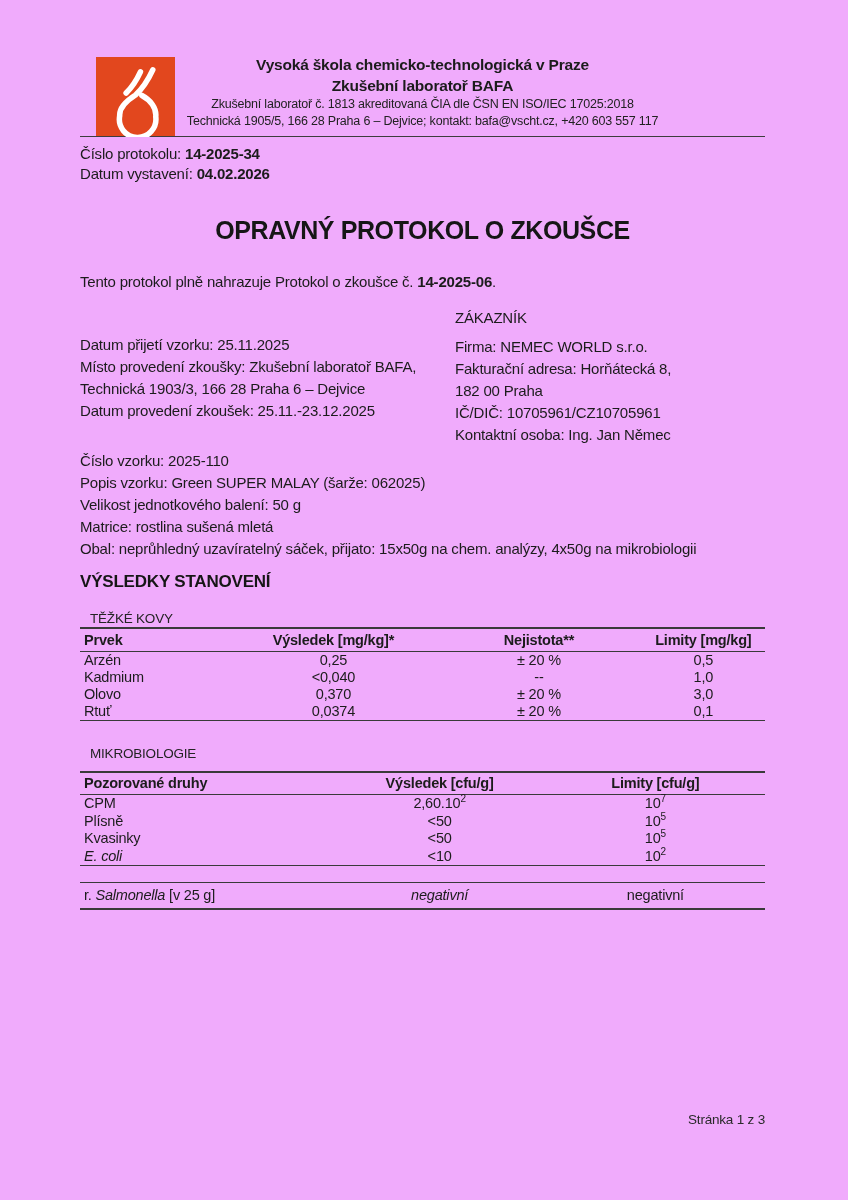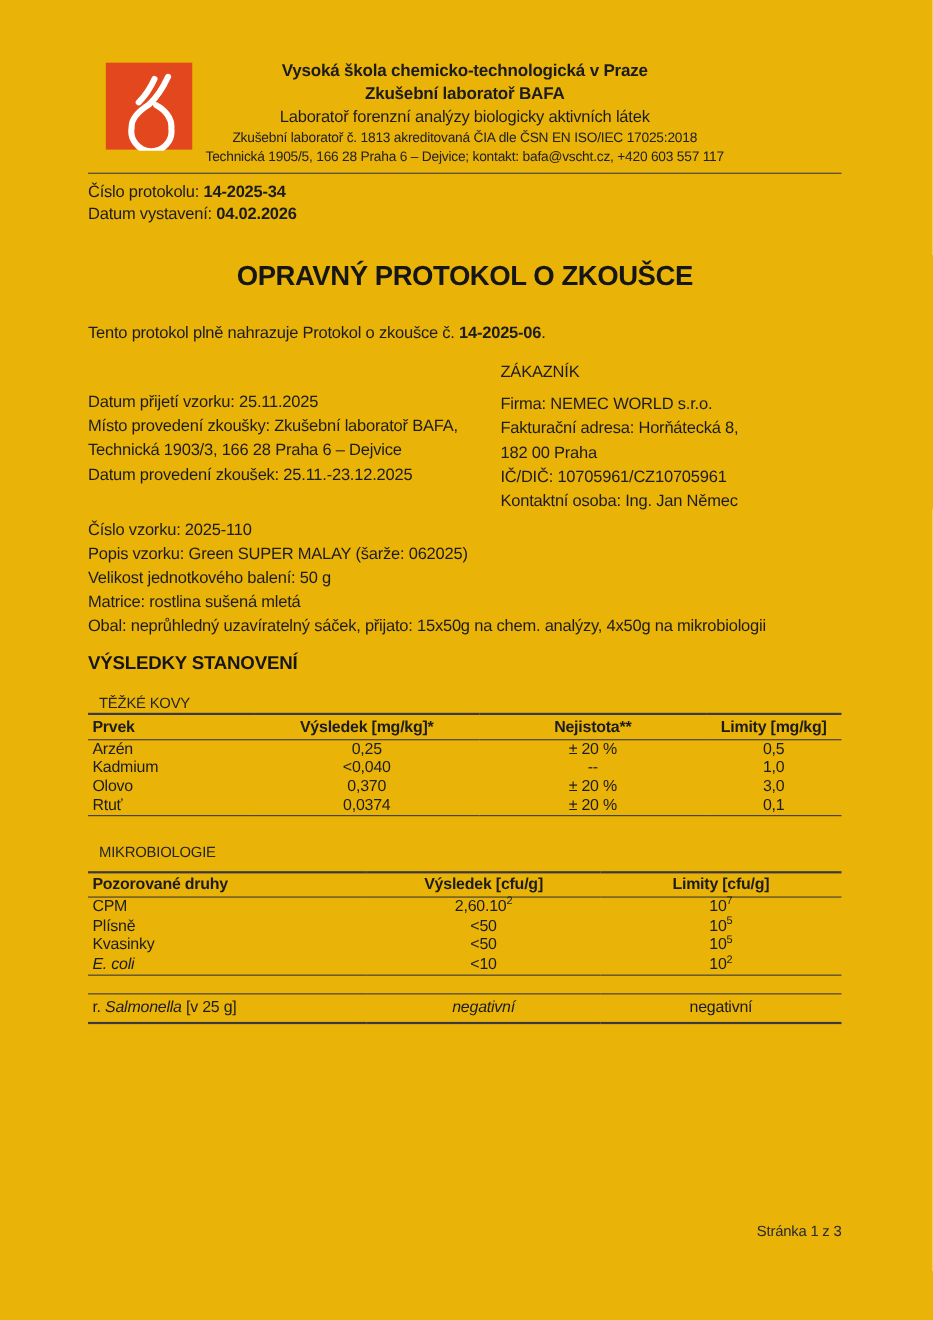--- a/index.html
+++ b/index.html
@@ -1,21 +1,21 @@
 <!DOCTYPE html>
 <html><head>
 <meta charset="utf-8">
 <style>
   * { margin:0; padding:0; box-sizing:border-box; }
   html,body { background:#ffffff; }
   body { font-family:"Liberation Sans", sans-serif; color:#1c1c1c; }
   .page {
     position:relative;
     width:848px; height:1200px;
-    background:#eab308;
+    background:#f0abfc;
     padding:54px 83px 0 80px;
     overflow:hidden;
     letter-spacing:-0.2px;
   }
   .line { white-space:nowrap; }
 
   
   .doc-header { position:relative; text-align:center; }
   .logo { position:absolute; left:16px; top:2px; width:79px; height:81px; }
   .logo svg { display:block; width:100%; height:100%; }
@@ -98,21 +98,20 @@
       <svg viewBox="0 0 80 80" xmlns="http://www.w3.org/2000/svg">
         <rect width="80" height="80" fill="#e2471e"></rect>
         <g fill="none" stroke="#ffffff" stroke-width="5.6" stroke-linecap="round">
           <path d="M45 15 C40 26 36 31 30.5 36.5"></path>
           <path d="M57.5 13 C51.5 26 46.5 32.5 40 38.5 C29 45.5 23.5 52 24 59.5 A18.5 18.5 0 1 0 60.5 60.5 C61.5 51.5 55 43.5 46.5 39"></path>
         </g>
       </svg>
     </div>
     <div class="hdr-org line">Vysoká škola chemicko-technologická v Praze</div>
     <div class="hdr-lab line">Zkušební laboratoř BAFA</div>
-    <div class="hdr-full line">Laboratoř forenzní analýzy biologicky aktivních látek</div>
     <div class="hdr-sm line">Zkušební laboratoř č. 1813 akreditovaná ČIA dle ČSN EN ISO/IEC 17025:2018</div>
     <div class="hdr-sm line">Technická 1905/5, 166 28 Praha 6 – Dejvice; kontakt: bafa@vscht.cz, +420 603 557 117</div>
   </div>
   <hr class="rule">
 
   <div class="proto-meta">
     <div class="line"><span>Číslo protokolu: </span><b>14-2025-34</b></div>
     <div class="line"><span>Datum vystavení: </span><b>04.02.2026</b></div>
   </div>
 

